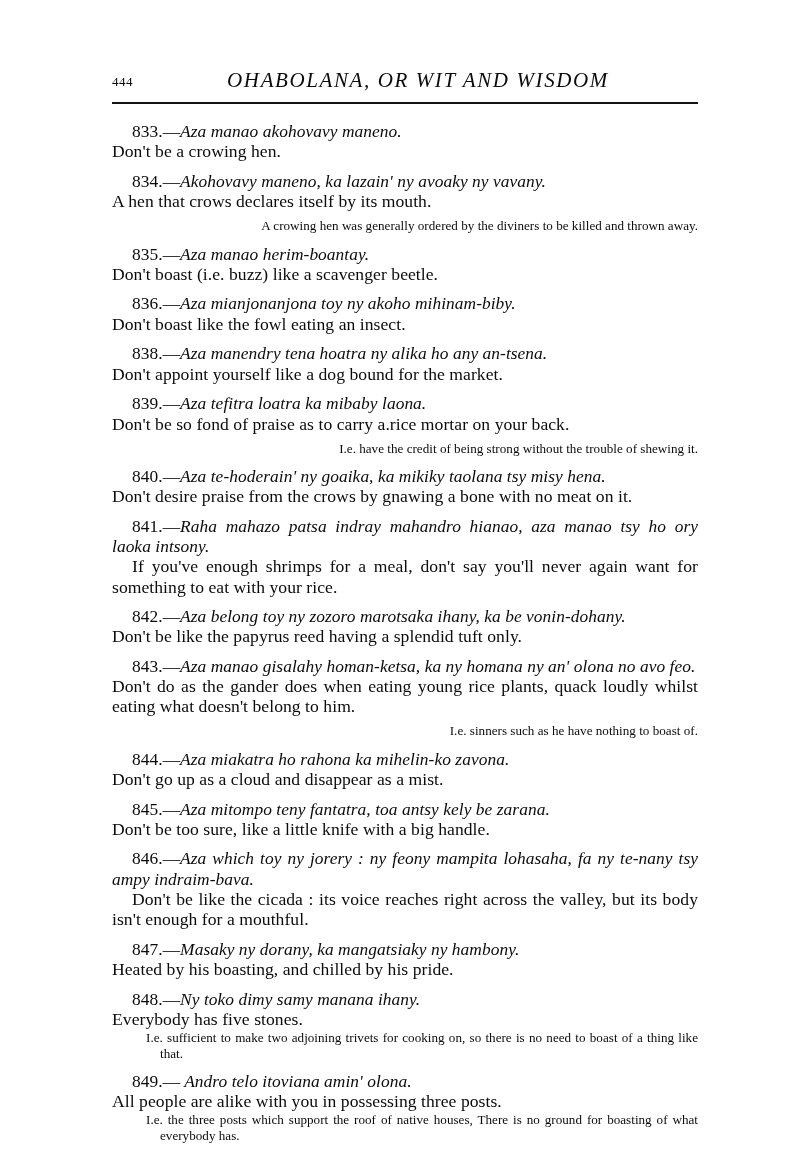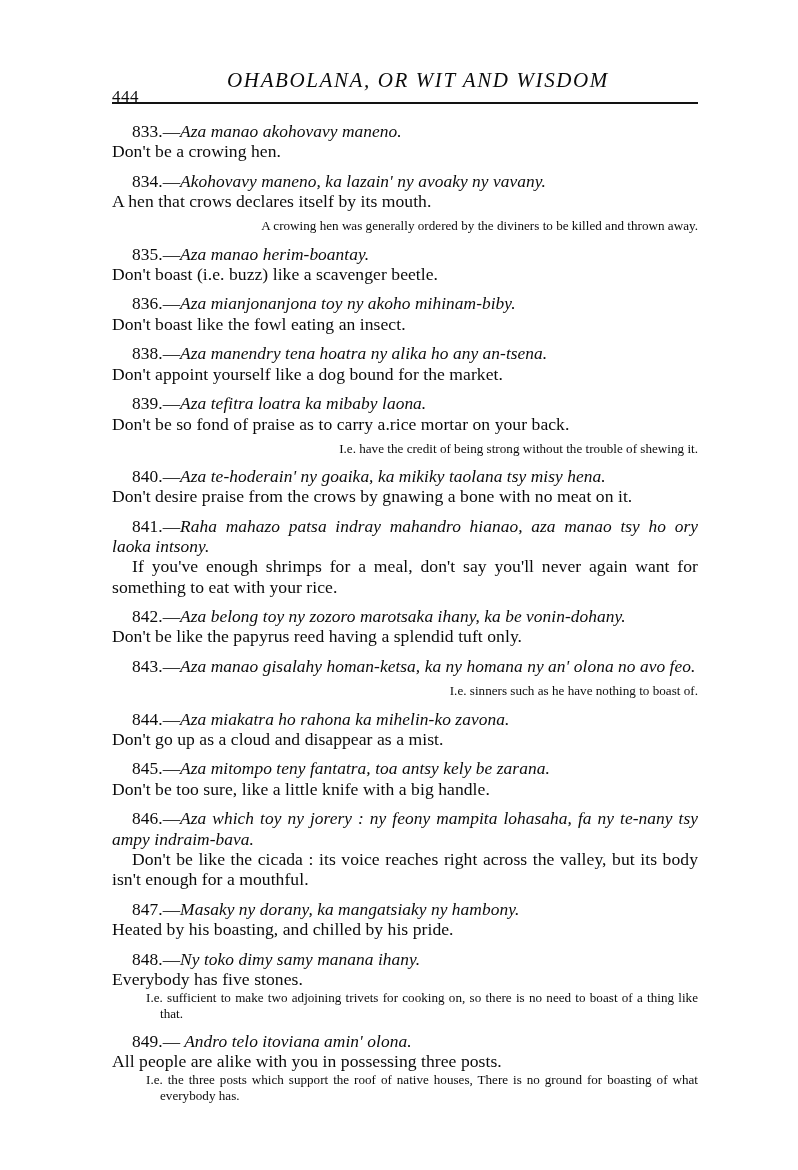--- a/index.html
+++ b/index.html
@@ -24,22 +24,22 @@
     width: 586px;
   }
   
   .header {
     position: relative;
     height: 34px;
   }
   .folio {
     position: absolute;
     left: 0;
-    top: 21px;
-    font-size: 17px;
+    top: 8px;
+    font-size: 13px;
     letter-spacing: 0.5px;
   }
   .header-title {
     position: absolute;
     left: 0;
     right: 0;
     top: 2px;
     text-align: center;
     font-style: italic;
     font-size: 21px;
@@ -149,20 +149,21 @@
         <div class="entry">
           <div class="orig"><span class="num">841.</span><span class="num">—</span><span>Raha mahazo patsa indray mahandro hianao, aza manao  tsy ho ory laoka intsony.</span></div>
           <div class="trans indent">If you've enough  shrimps for a meal, don't say you'll never again want for something to eat with your rice.</div>
         </div>
         <div class="entry">
           <div class="orig no-justify"><span class="num">842.</span><span class="num">—</span><span>Aza belong toy ny zozoro marotsaka ihany, ka be vonin-dohany.</span></div>
           <div class="trans no-justify">Don't be like the papyrus reed having a splendid tuft only.</div>
         </div>
         <div class="entry">
           <div class="orig no-justify"><span class="num">843.</span><span class="num">—</span><span>Aza manao gisalahy homan-ketsa, ka ny homana ny an' olona no avo feo.</span></div>
+          <div class="trans">Don't do as the gander does when eating young  rice plants,  quack  loudly whilst eating what doesn't belong to him.</div>
           <div class="note no-justify">I.e. sinners such as he have nothing to boast of.</div>
         </div>
         <div class="entry">
           <div class="orig no-justify"><span class="num">844.</span><span class="num">—</span><span>Aza miakatra ho rahona ka mihelin-ko zavona.</span></div>
           <div class="trans no-justify">Don't go up as a cloud and disappear as a mist.</div>
         </div>
         <div class="entry">
           <div class="orig no-justify"><span class="num">845.</span><span class="num">—</span><span>Aza mitompo teny fantatra, toa antsy kely be zarana.</span></div>
           <div class="trans no-justify">Don't be too sure, like a little knife with a big handle.</div>
         </div>

